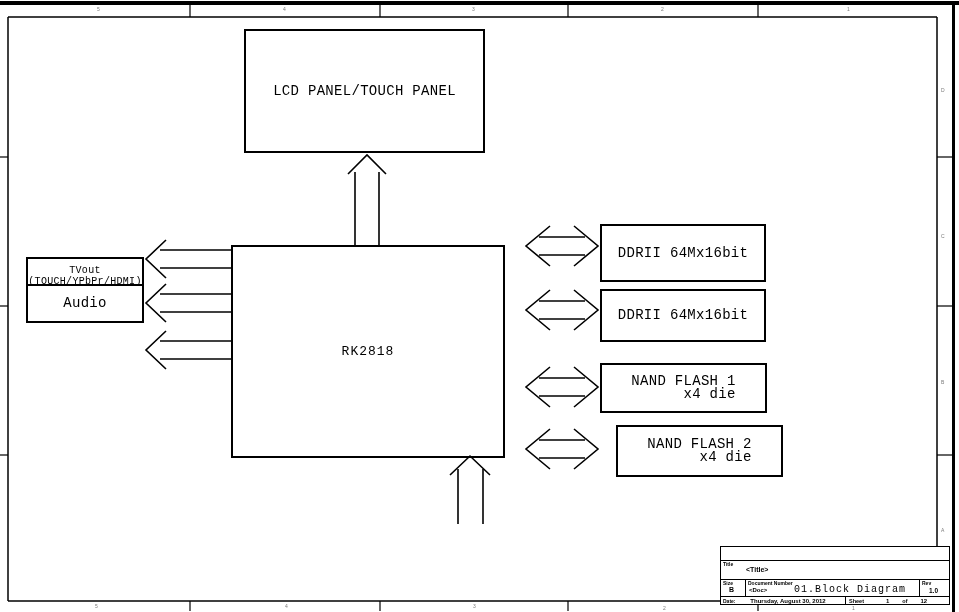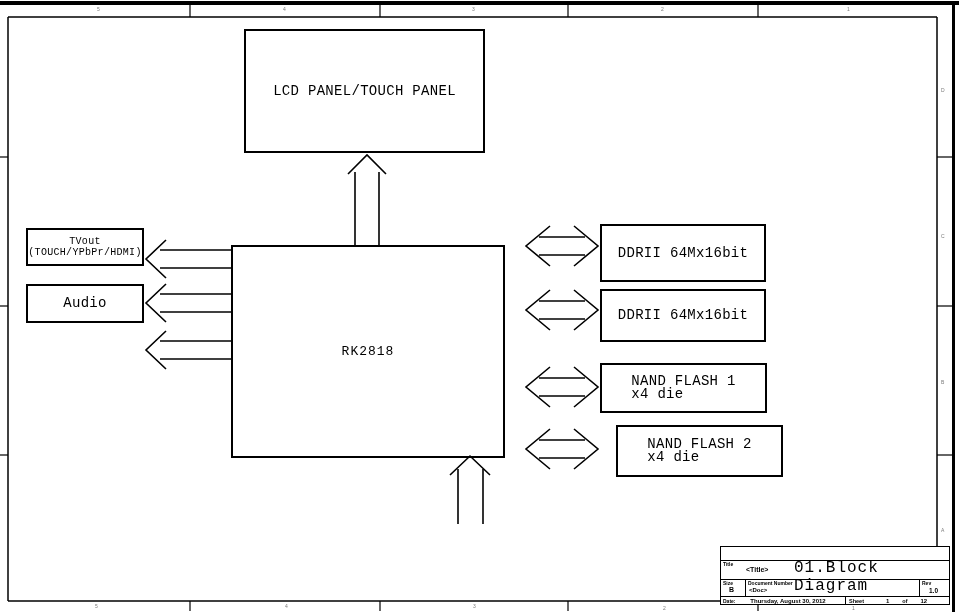--- a/index.html
+++ b/index.html
@@ -1,41 +1,41 @@
 <!DOCTYPE html>
 <html><head>
 <meta charset="utf-8">
 <style>
   html,body{margin:0;padding:0;background:#fff;}
   #sheet{position:relative;width:959px;height:612px;background:#fff;overflow:hidden;
          font-family:"Liberation Mono",monospace;color:#000;}
   .box{position:absolute;border:2px solid #000;background:#fff;box-sizing:border-box;
        display:flex;flex-direction:column;align-items:center;justify-content:center;
        font-size:14px;letter-spacing:0.3px;white-space:nowrap;line-height:13px;}
-  .box .stack-left{text-align:left;}
+  .box .stack-left{text-align:right;}
   #svg-overlay{position:absolute;left:0;top:0;z-index:5;pointer-events:none;}
   .zone{position:absolute;z-index:6;font-family:"Liberation Sans",sans-serif;
         font-size:5px;color:#7a7a7a;line-height:5px;}
   
   #titleblock{position:absolute;left:720px;top:546px;width:230px;height:59px;z-index:4;
               background:#fff;border:1px solid #000;box-sizing:border-box;
               font-family:"Liberation Sans",sans-serif;
               display:grid;grid-template-rows:13px 19px 17px auto;}
   .tb-row{position:relative;border-top:1px solid #000;box-sizing:border-box;}
   .tb-row:first-child{border-top:none;}
   .tb-label{position:absolute;top:1px;left:2px;font-size:5px;font-weight:bold;line-height:5px;}
   .tb-flex{display:flex;}
   .tb-cell{position:relative;box-sizing:border-box;height:100%;}
   #tb-title-value{position:absolute;left:25px;top:5px;font-size:7px;font-weight:bold;}
   #tb-size{width:25px;border-right:1px solid #000;}
   #tb-doc{flex:1;}
   #tb-rev{width:30px;border-left:1px solid #000;}
   #tb-size-value{position:absolute;left:8px;bottom:3px;font-size:7px;font-weight:bold;}
   #tb-doc-value{position:absolute;left:3px;bottom:3px;font-size:6px;font-weight:bold;}
-  #tb-doc-name{position:absolute;left:48px;bottom:1px;font-size:16px;letter-spacing:1px;
+  #tb-doc-name{position:absolute;left:48px;bottom:1px;font-size:10px;letter-spacing:1px;
                font-family:"Liberation Mono",monospace;}
   #tb-rev-value{position:absolute;left:9px;bottom:2px;font-size:6.5px;font-weight:bold;}
   #tb-date{width:125px;border-right:1px solid #000;display:flex;align-items:center;}
   #tb-date-value{margin:0 auto;font-size:6px;font-weight:bold;padding-left:10px;}
   #tb-sheet{flex:1;display:flex;align-items:center;font-size:6px;font-weight:bold;}
   #tb-sheet .lbl{font-size:5.5px;margin-left:3px;}
   #tb-sheet .v1{margin-left:22px;} #tb-sheet .v2{margin-left:13px;font-size:5.5px;}
   #tb-sheet .v3{margin-left:13px;}
 </style>
 </head>
@@ -44,21 +44,21 @@
 <div id="sheet">
 
   <div class="box" style="left:244px;top:29px;width:241px;height:124px;">
     <div>LCD PANEL/TOUCH PANEL</div>
   </div>
 
   <div class="box" style="left:231px;top:245px;width:274px;height:213px;font-size:13px;letter-spacing:1px;">
     <div>RK2818</div>
   </div>
 
-  <div class="box" style="left:26px;top:228px;width:118px;height:38px;line-height:11px;font-size:10px;">
+  <div class="box" style="left:26px;top:257px;width:118px;height:38px;line-height:11px;font-size:10px;">
     <div>TVout</div>
     <div>(TOUCH/YPbPr/HDMI)</div>
   </div>
 
   <div class="box" style="left:26px;top:284px;width:118px;height:39px;">
     <div>Audio</div>
   </div>
 
 
   <div class="box" style="left:600px;top:224px;width:166px;height:58px;">

